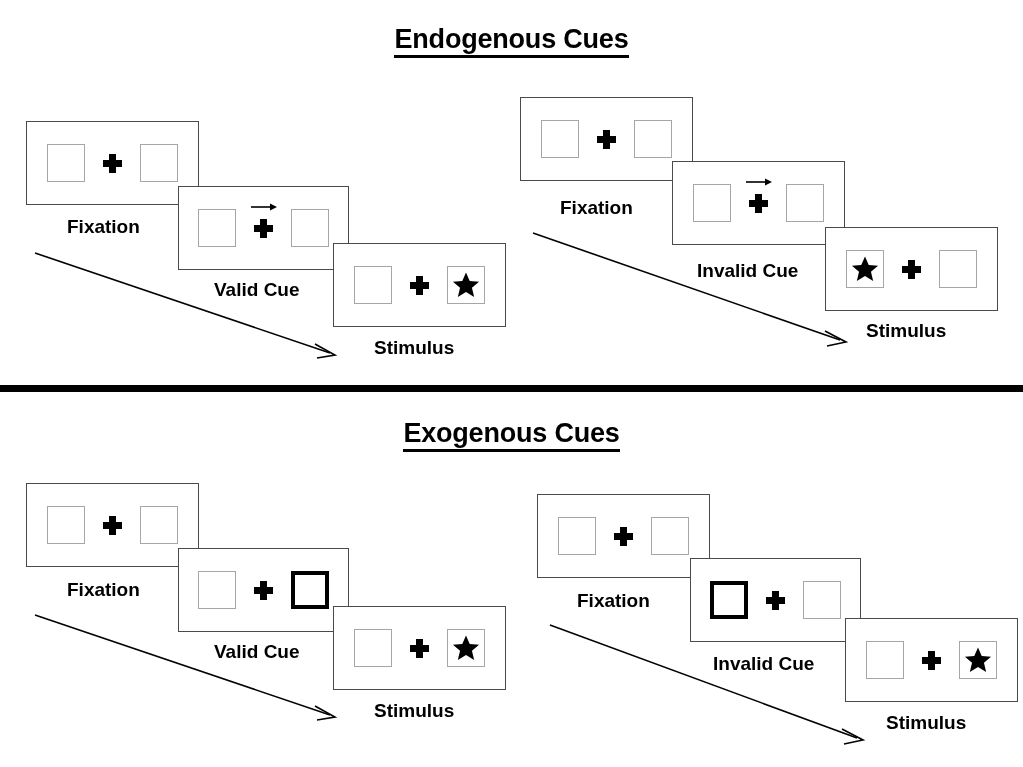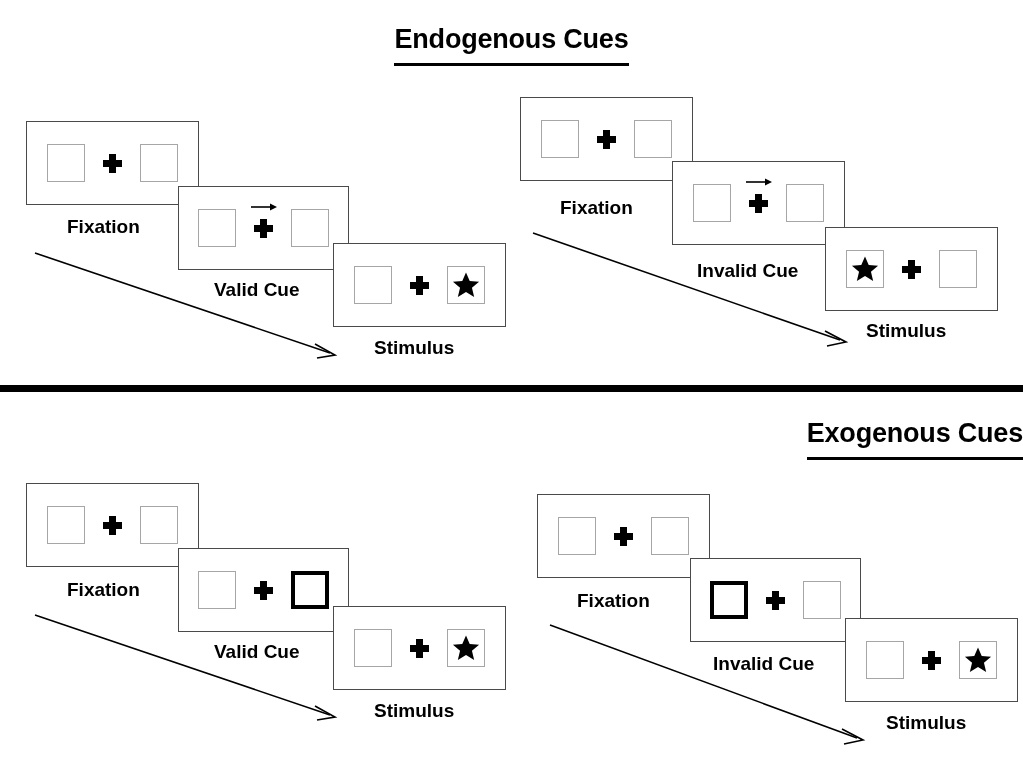--- a/index.html
+++ b/index.html
@@ -21,21 +21,21 @@
     width: 100%;
     left: 0;
     text-align: center;
     font-size: 27px;
     font-weight: bold;
     color: #000000;
     letter-spacing: -0.2px;
   }
   .section-title span {
     border-bottom: 3px solid #000000;
-    padding-bottom: 9px;
+    padding-bottom: 1px;
   }
 
   
   .divider {
     position: absolute;
     left: 0;
     width: 1023px;
     height: 7px;
     background: #000000;
   }
@@ -219,21 +219,21 @@
 </div>
 <div class="stage-label" style="left:866px; top:320px;">Stimulus</div>
 
 <svg class="flow-arrow" style="left:528px; top:228px; width:330px; height:130px;" viewBox="0 0 330 130">
   <line x1="5" y1="5" x2="312" y2="112" stroke="#000" stroke-width="1.6"></line>
   <polyline points="297,103 318,114 299,118" fill="none" stroke="#000" stroke-width="1.6"></polyline>
 </svg>
 
 <div class="divider" style="top:385px;"></div>
 
-<div class="section-title" style="top:418px;text-align:right;">
+<div class="section-title" style="top:418px;">
   <span>Exogenous Cues</span>
 </div>
 
 <div class="frame" style="left:26px; top:483px; width:173px; height:84px;">
   <div class="frame-inner">
     <div class="pbox"></div>
     <div class="plus"></div>
     <div class="pbox"></div>
   </div>
 </div>

